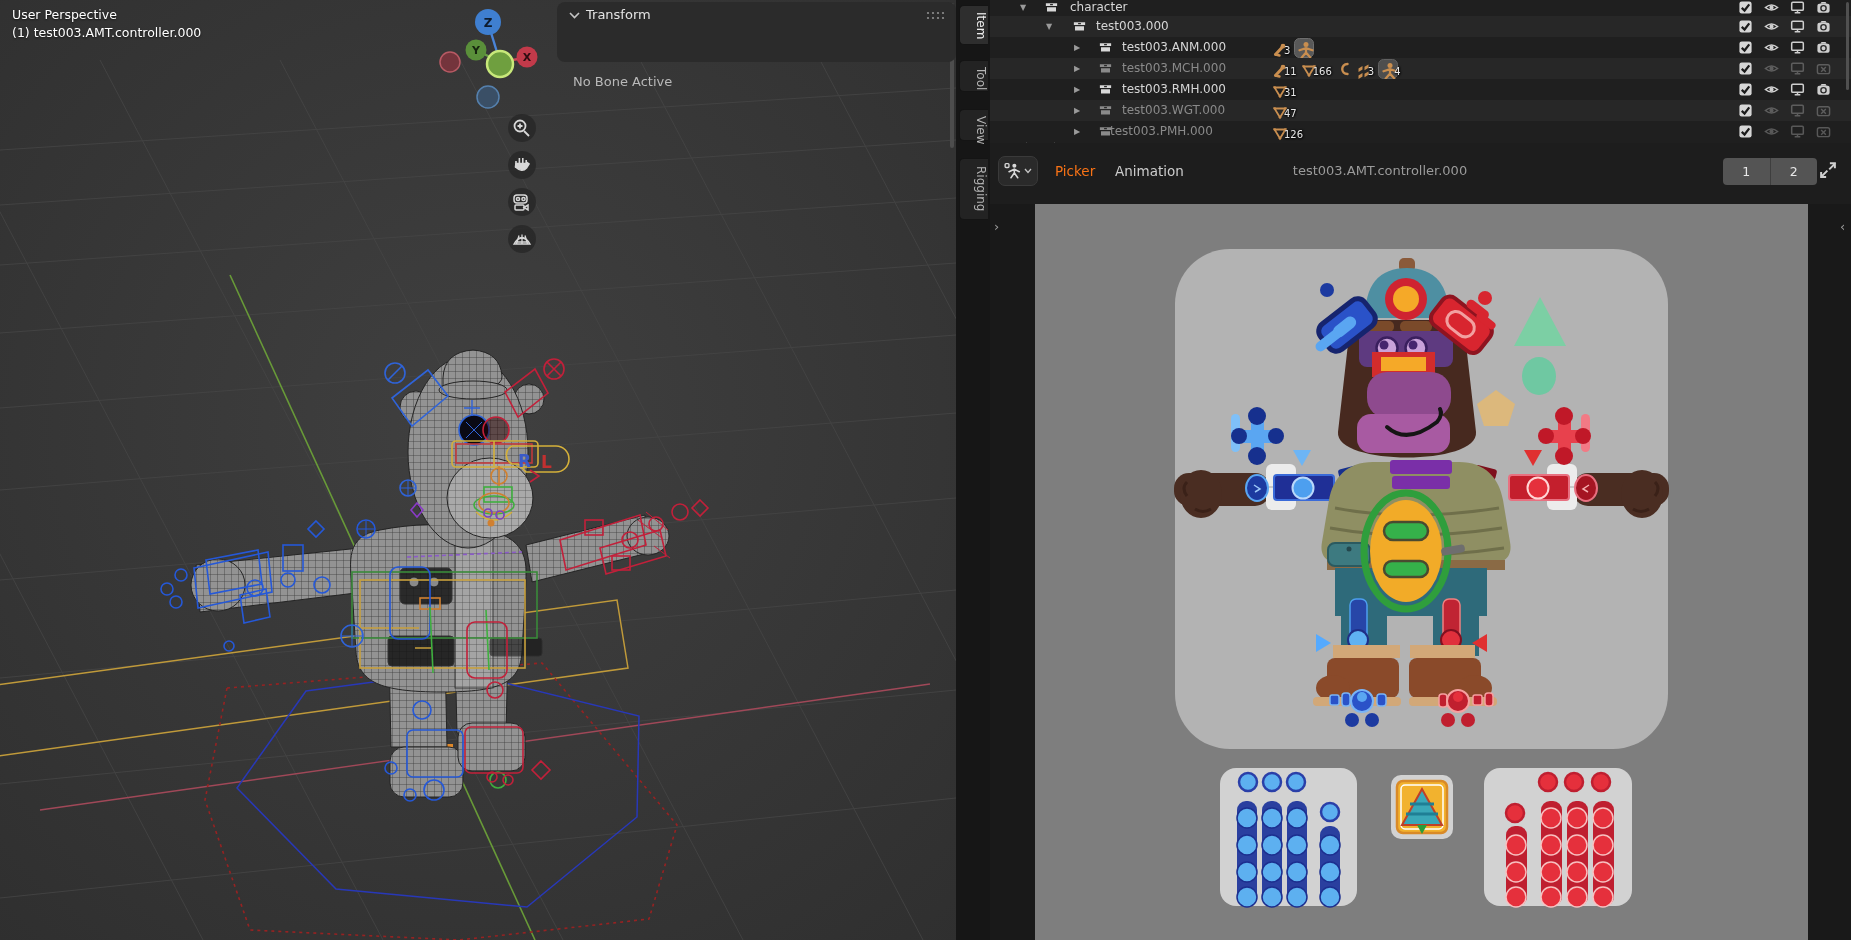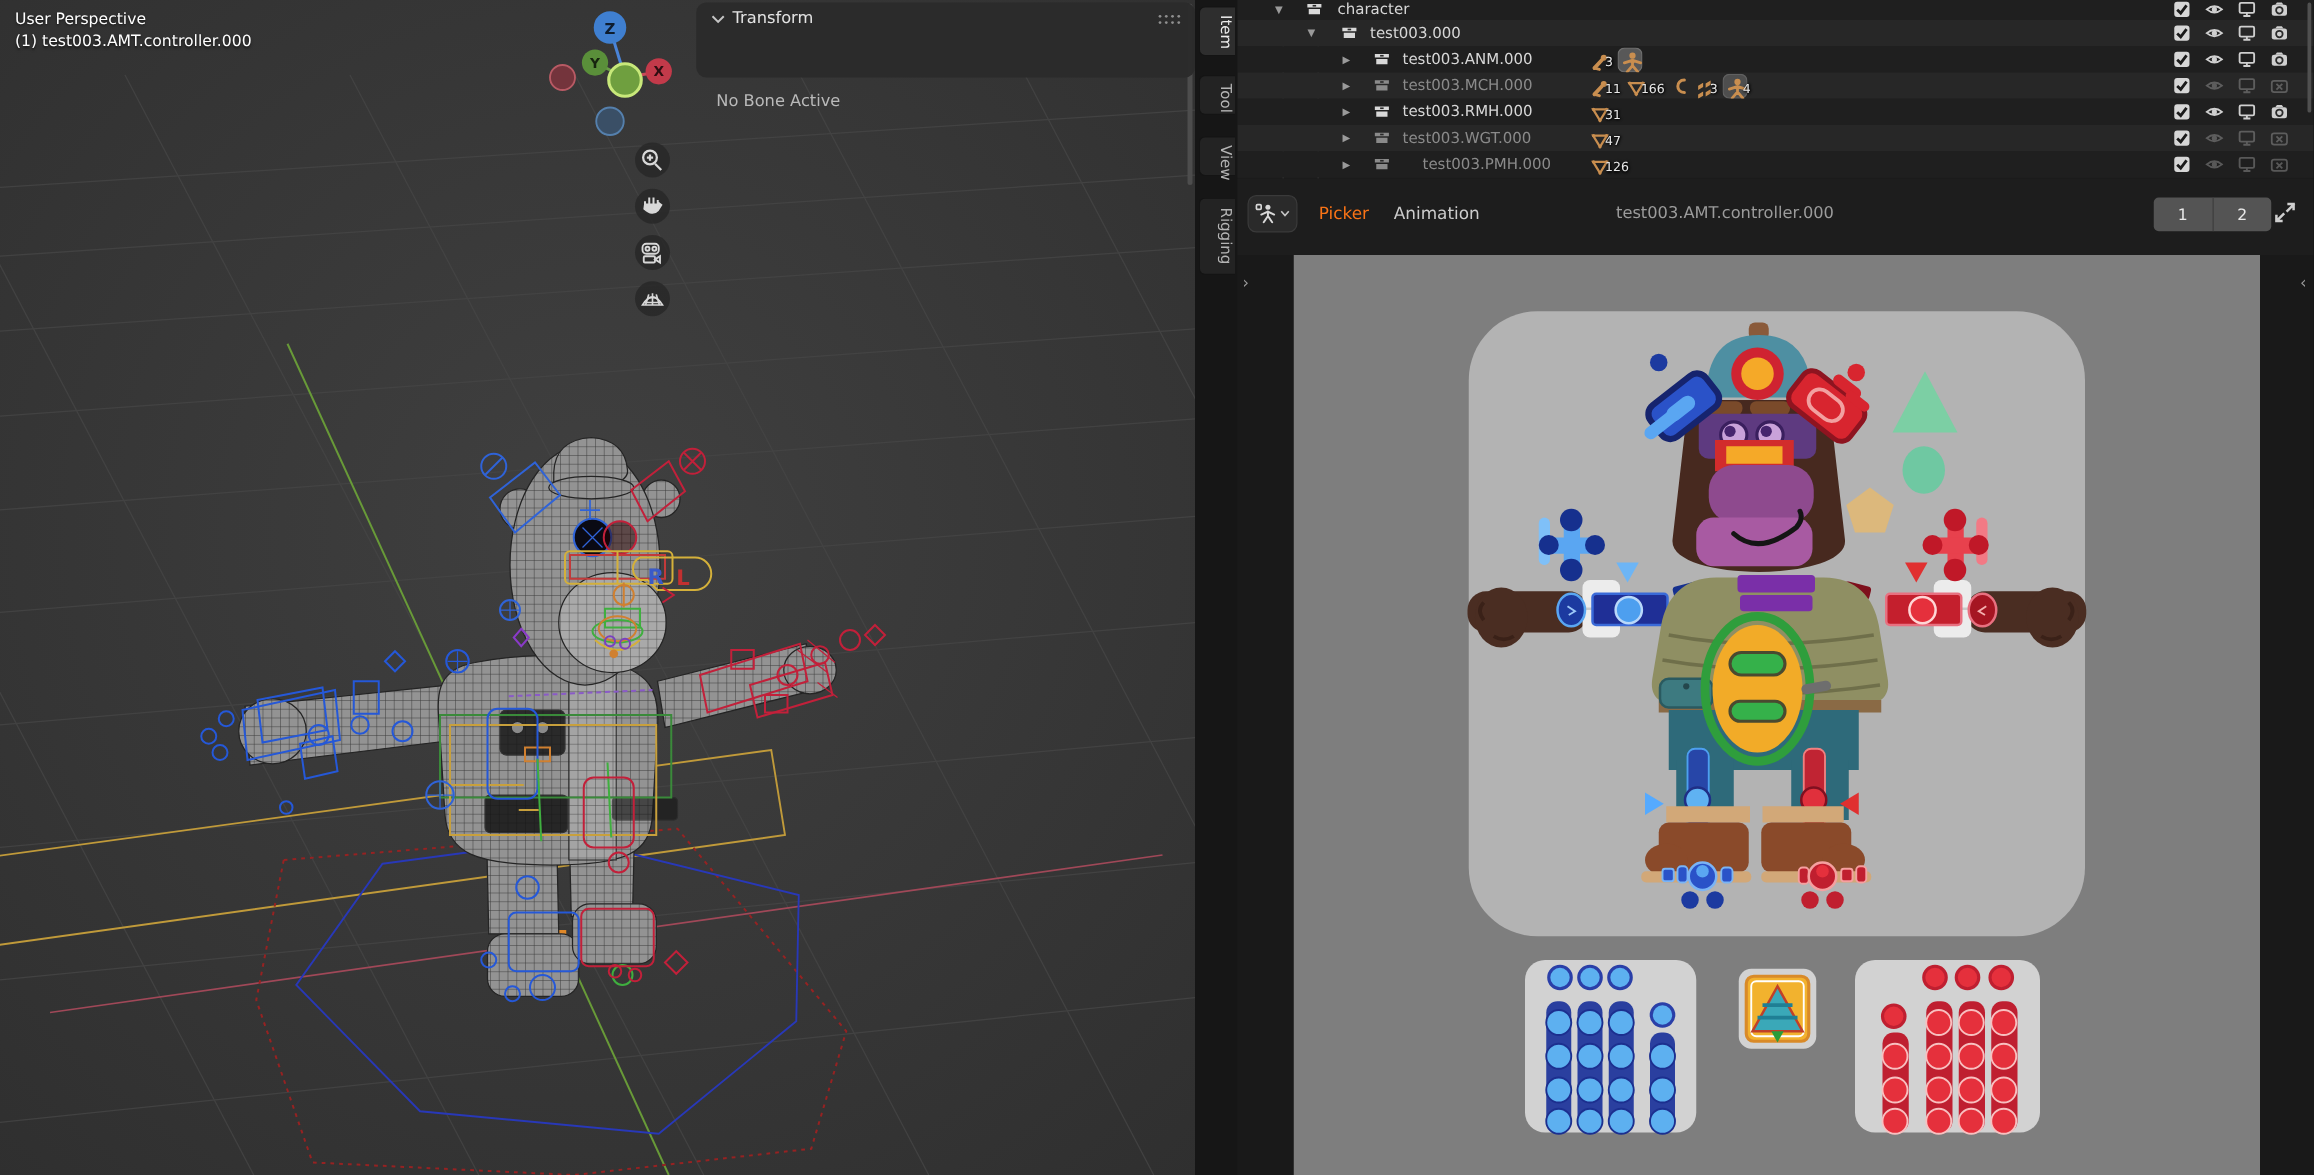--- a/index.html
+++ b/index.html
@@ -589,21 +589,21 @@
               <use href="#i-camera-x"></use>
             </svg>
         </span>
       </div>
 
       <div class="orow dk dim" style="top:121px;">
         <span class="tw" style="left:84px;">▶</span>
         <svg class="cic" style="left:108px;" width="15" height="15">
             <use href="#i-collection"></use>
           </svg>
-        <span class="olbl" style="left:148px;">test003.PMH.000</span>
+        <span class="olbl" style="left:120px;">test003.PMH.000</span>
         <span class="badges">
           <span class="badge">
             <svg width="16" height="16">
                 <use href="#i-mesh"></use>
               </svg>
             <span class="cnt">126</span>
             </span>
         </span>
         <span class="oright">
           <svg width="15" height="15">

